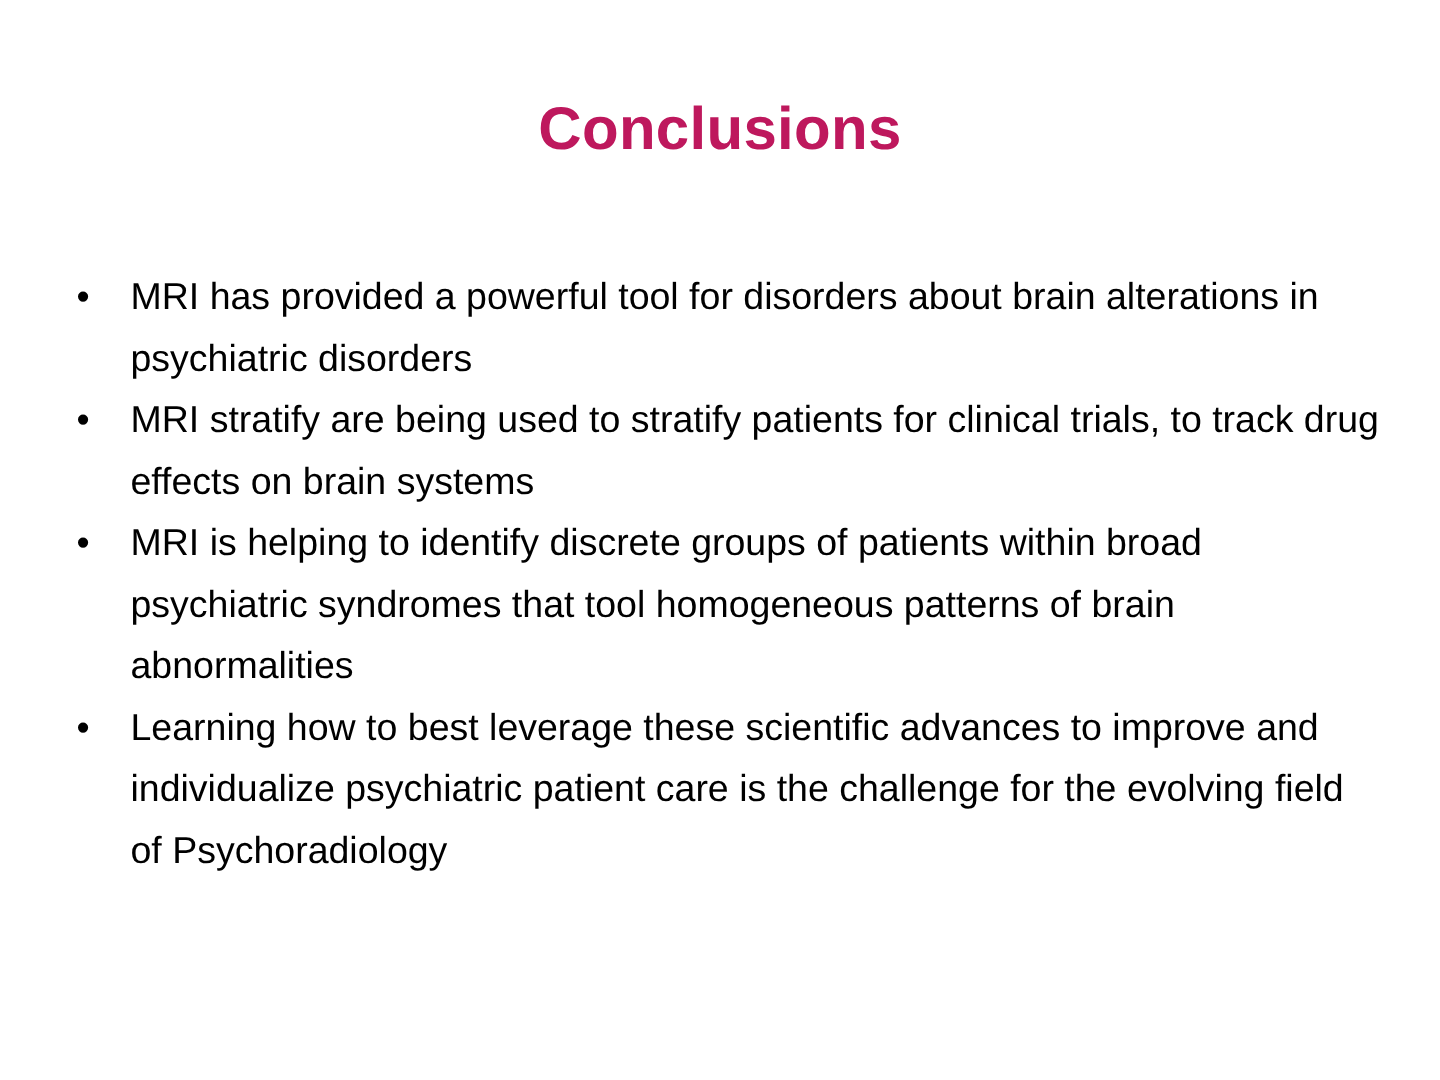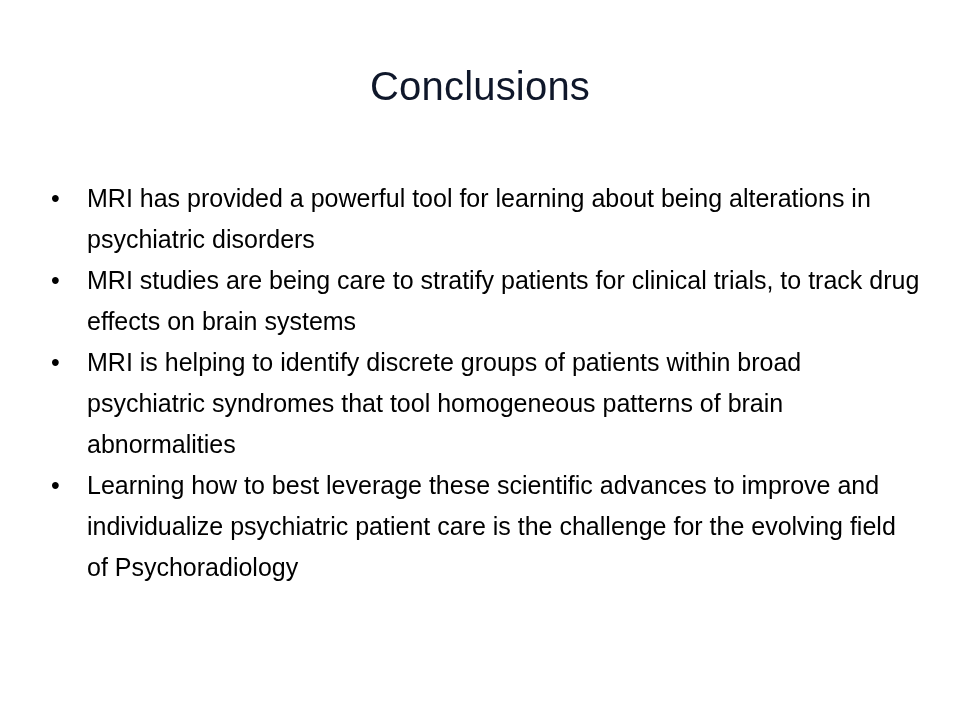--- a/index.html
+++ b/index.html
@@ -22,22 +22,22 @@
     box-sizing: border-box;
   }
   .slide-title {
     position: absolute;
     left: 0;
     top: 62px;
     width: 960px;
     text-align: center;
     font-size: 40px;
     line-height: 48px;
-    font-weight: 400;
-    color: #0f172a;
+    font-weight: 700;
+    color: #be185d;
     letter-spacing: 0.2px;
   }
   .bullet-body {
     position: absolute;
     left: 48px;
     top: 178px;
     width: 872px;
   }
   .bullet-item {
     position: relative;
@@ -68,26 +68,26 @@
 <body>
 
 <div class="slide">
 
   <div class="slide-title">Conclusions</div>
 
   <div class="bullet-body">
 
     <div class="bullet-item">
       <span class="bullet-marker">•</span>
-      <span class="bullet-text">MRI has provided a powerful tool for learning about being alterations in psychiatric disorders</span>
+      <span class="bullet-text">MRI has provided a powerful tool for disorders about brain alterations in psychiatric disorders</span>
     </div>
 
     <div class="bullet-item">
       <span class="bullet-marker">•</span>
-      <span class="bullet-text">MRI studies are being care to stratify patients for clinical trials, to track drug effects on brain systems</span>
+      <span class="bullet-text">MRI stratify are being used to stratify patients for clinical trials, to track drug effects on brain systems</span>
     </div>
 
     <div class="bullet-item">
       <span class="bullet-marker">•</span>
       <span class="bullet-text">MRI is helping to identify discrete groups of patients within broad psychiatric syndromes that tool homogeneous patterns of brain abnormalities</span>
     </div>
 
     <div class="bullet-item">
       <span class="bullet-marker">•</span>
       <span class="bullet-text">Learning how to best leverage these scientific advances to improve and individualize psychiatric patient care is the challenge for the evolving field of Psychoradiology</span>

